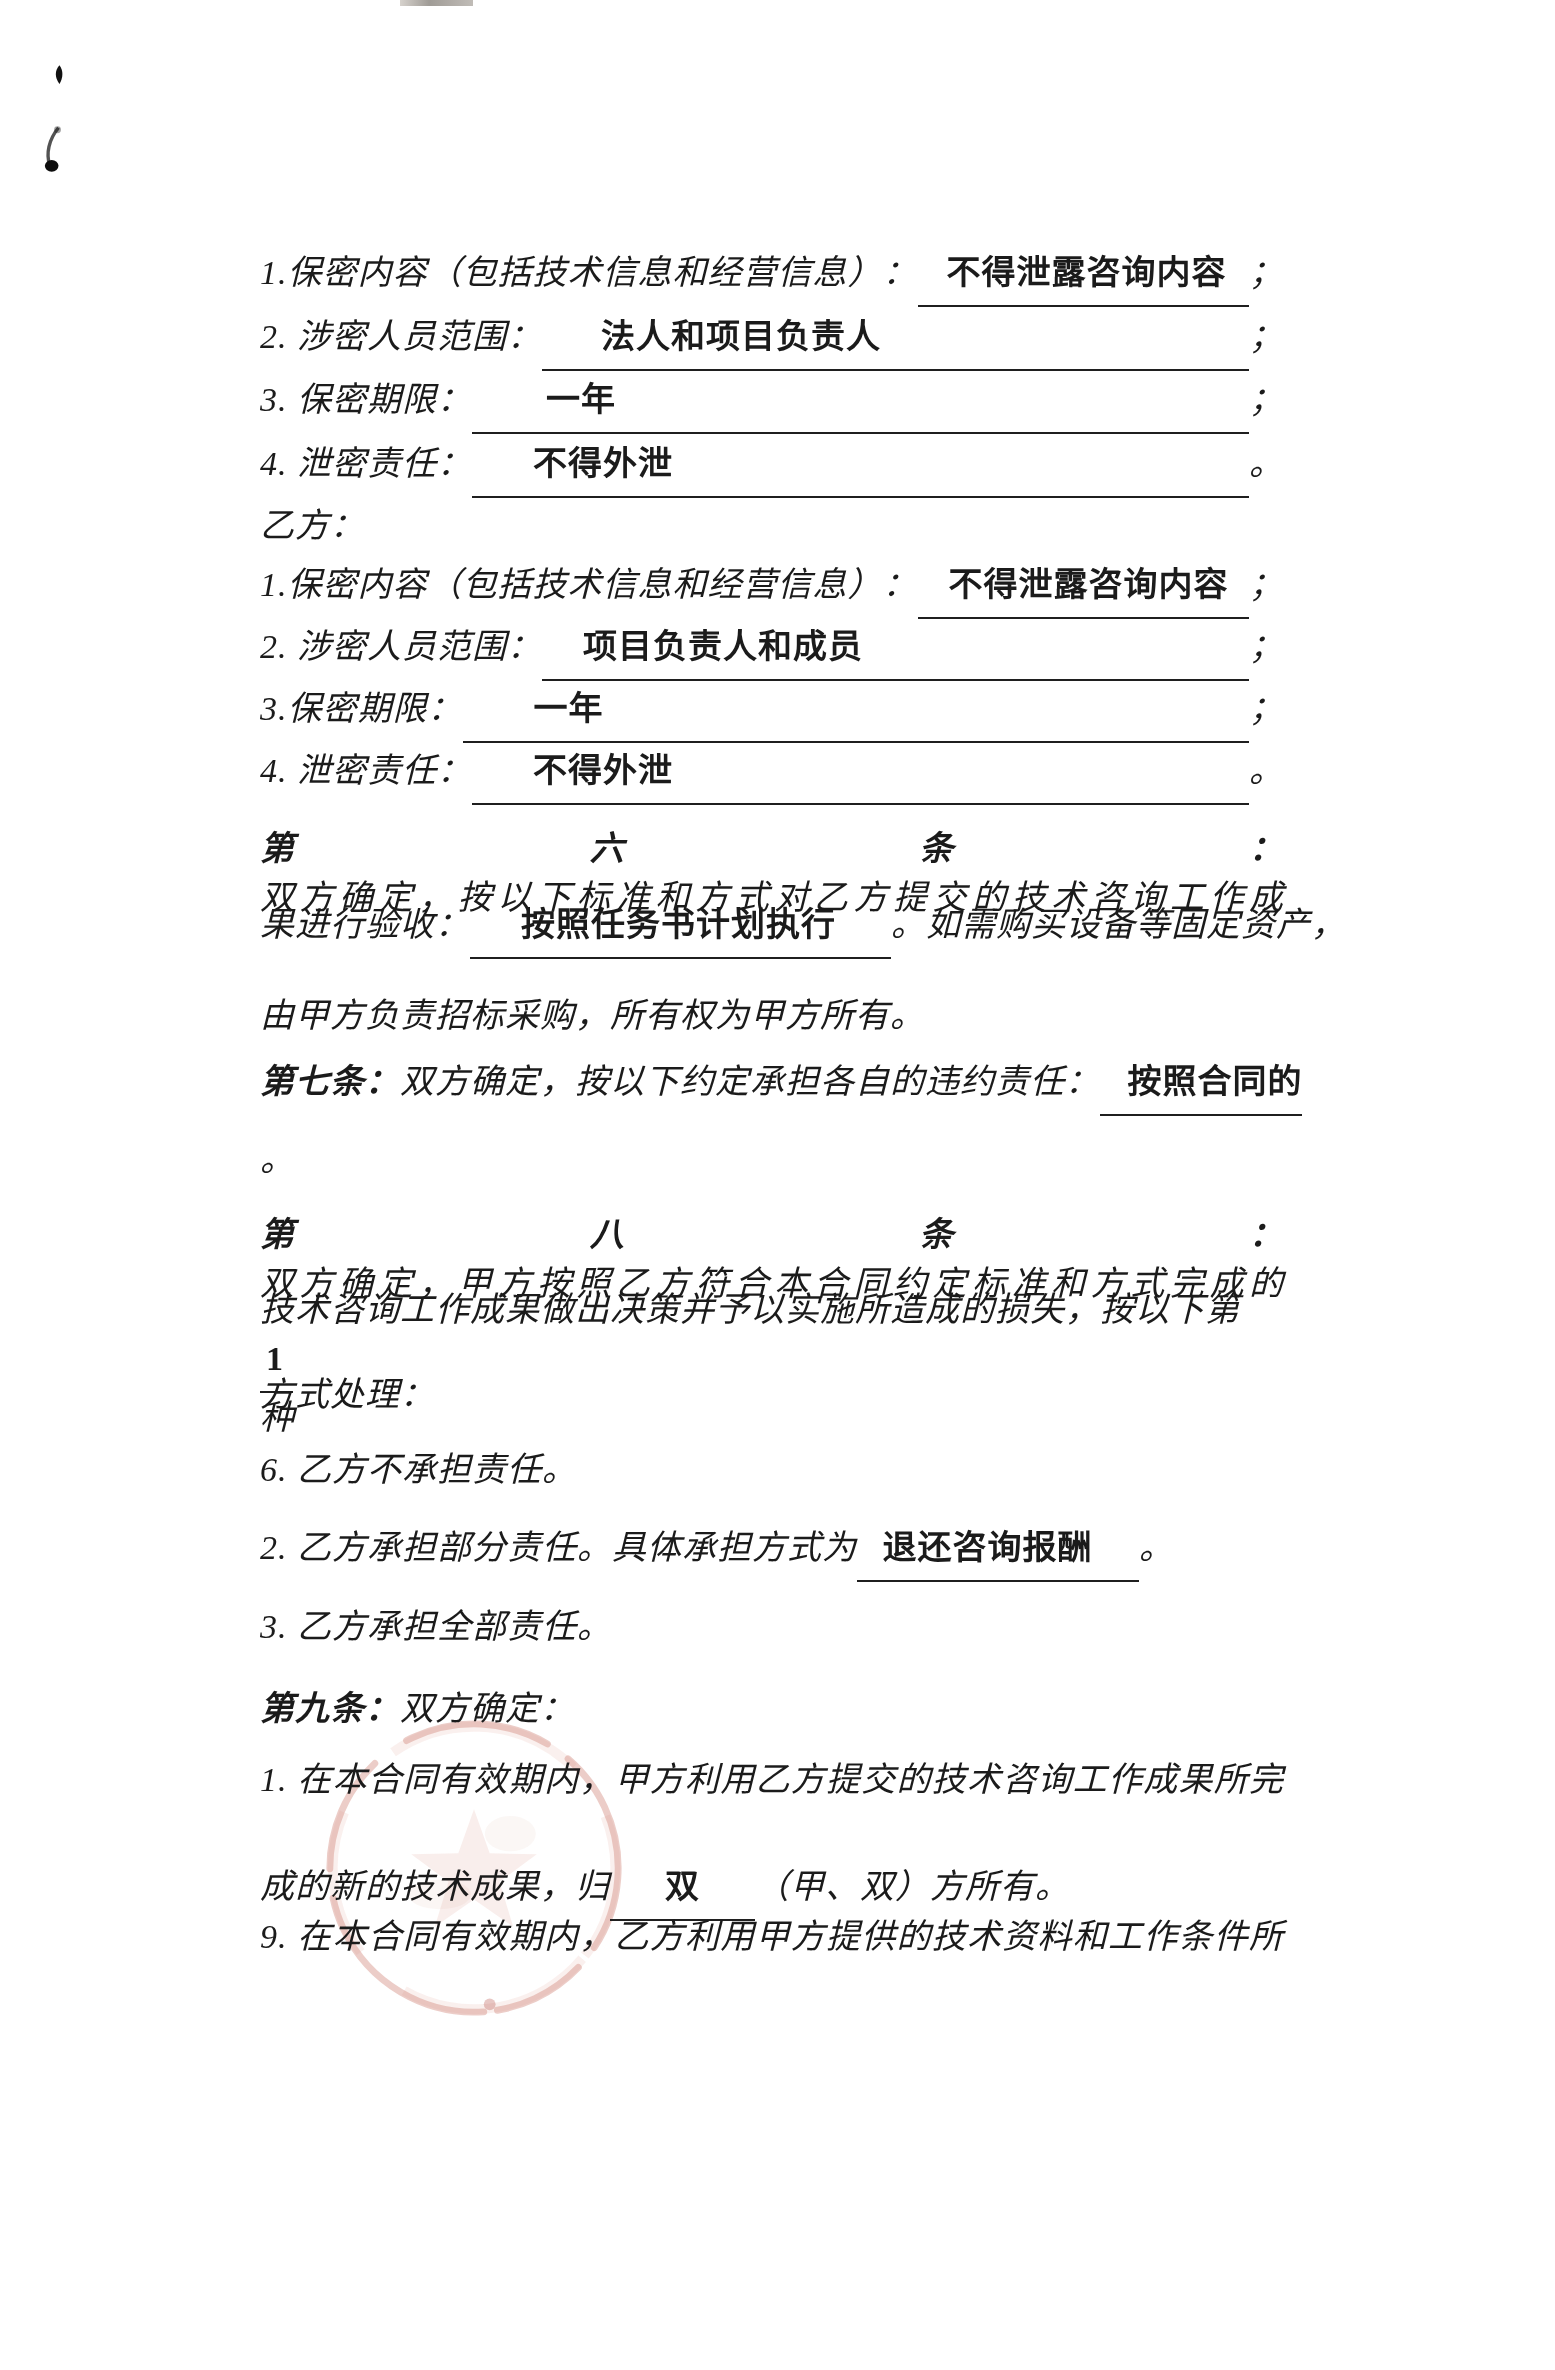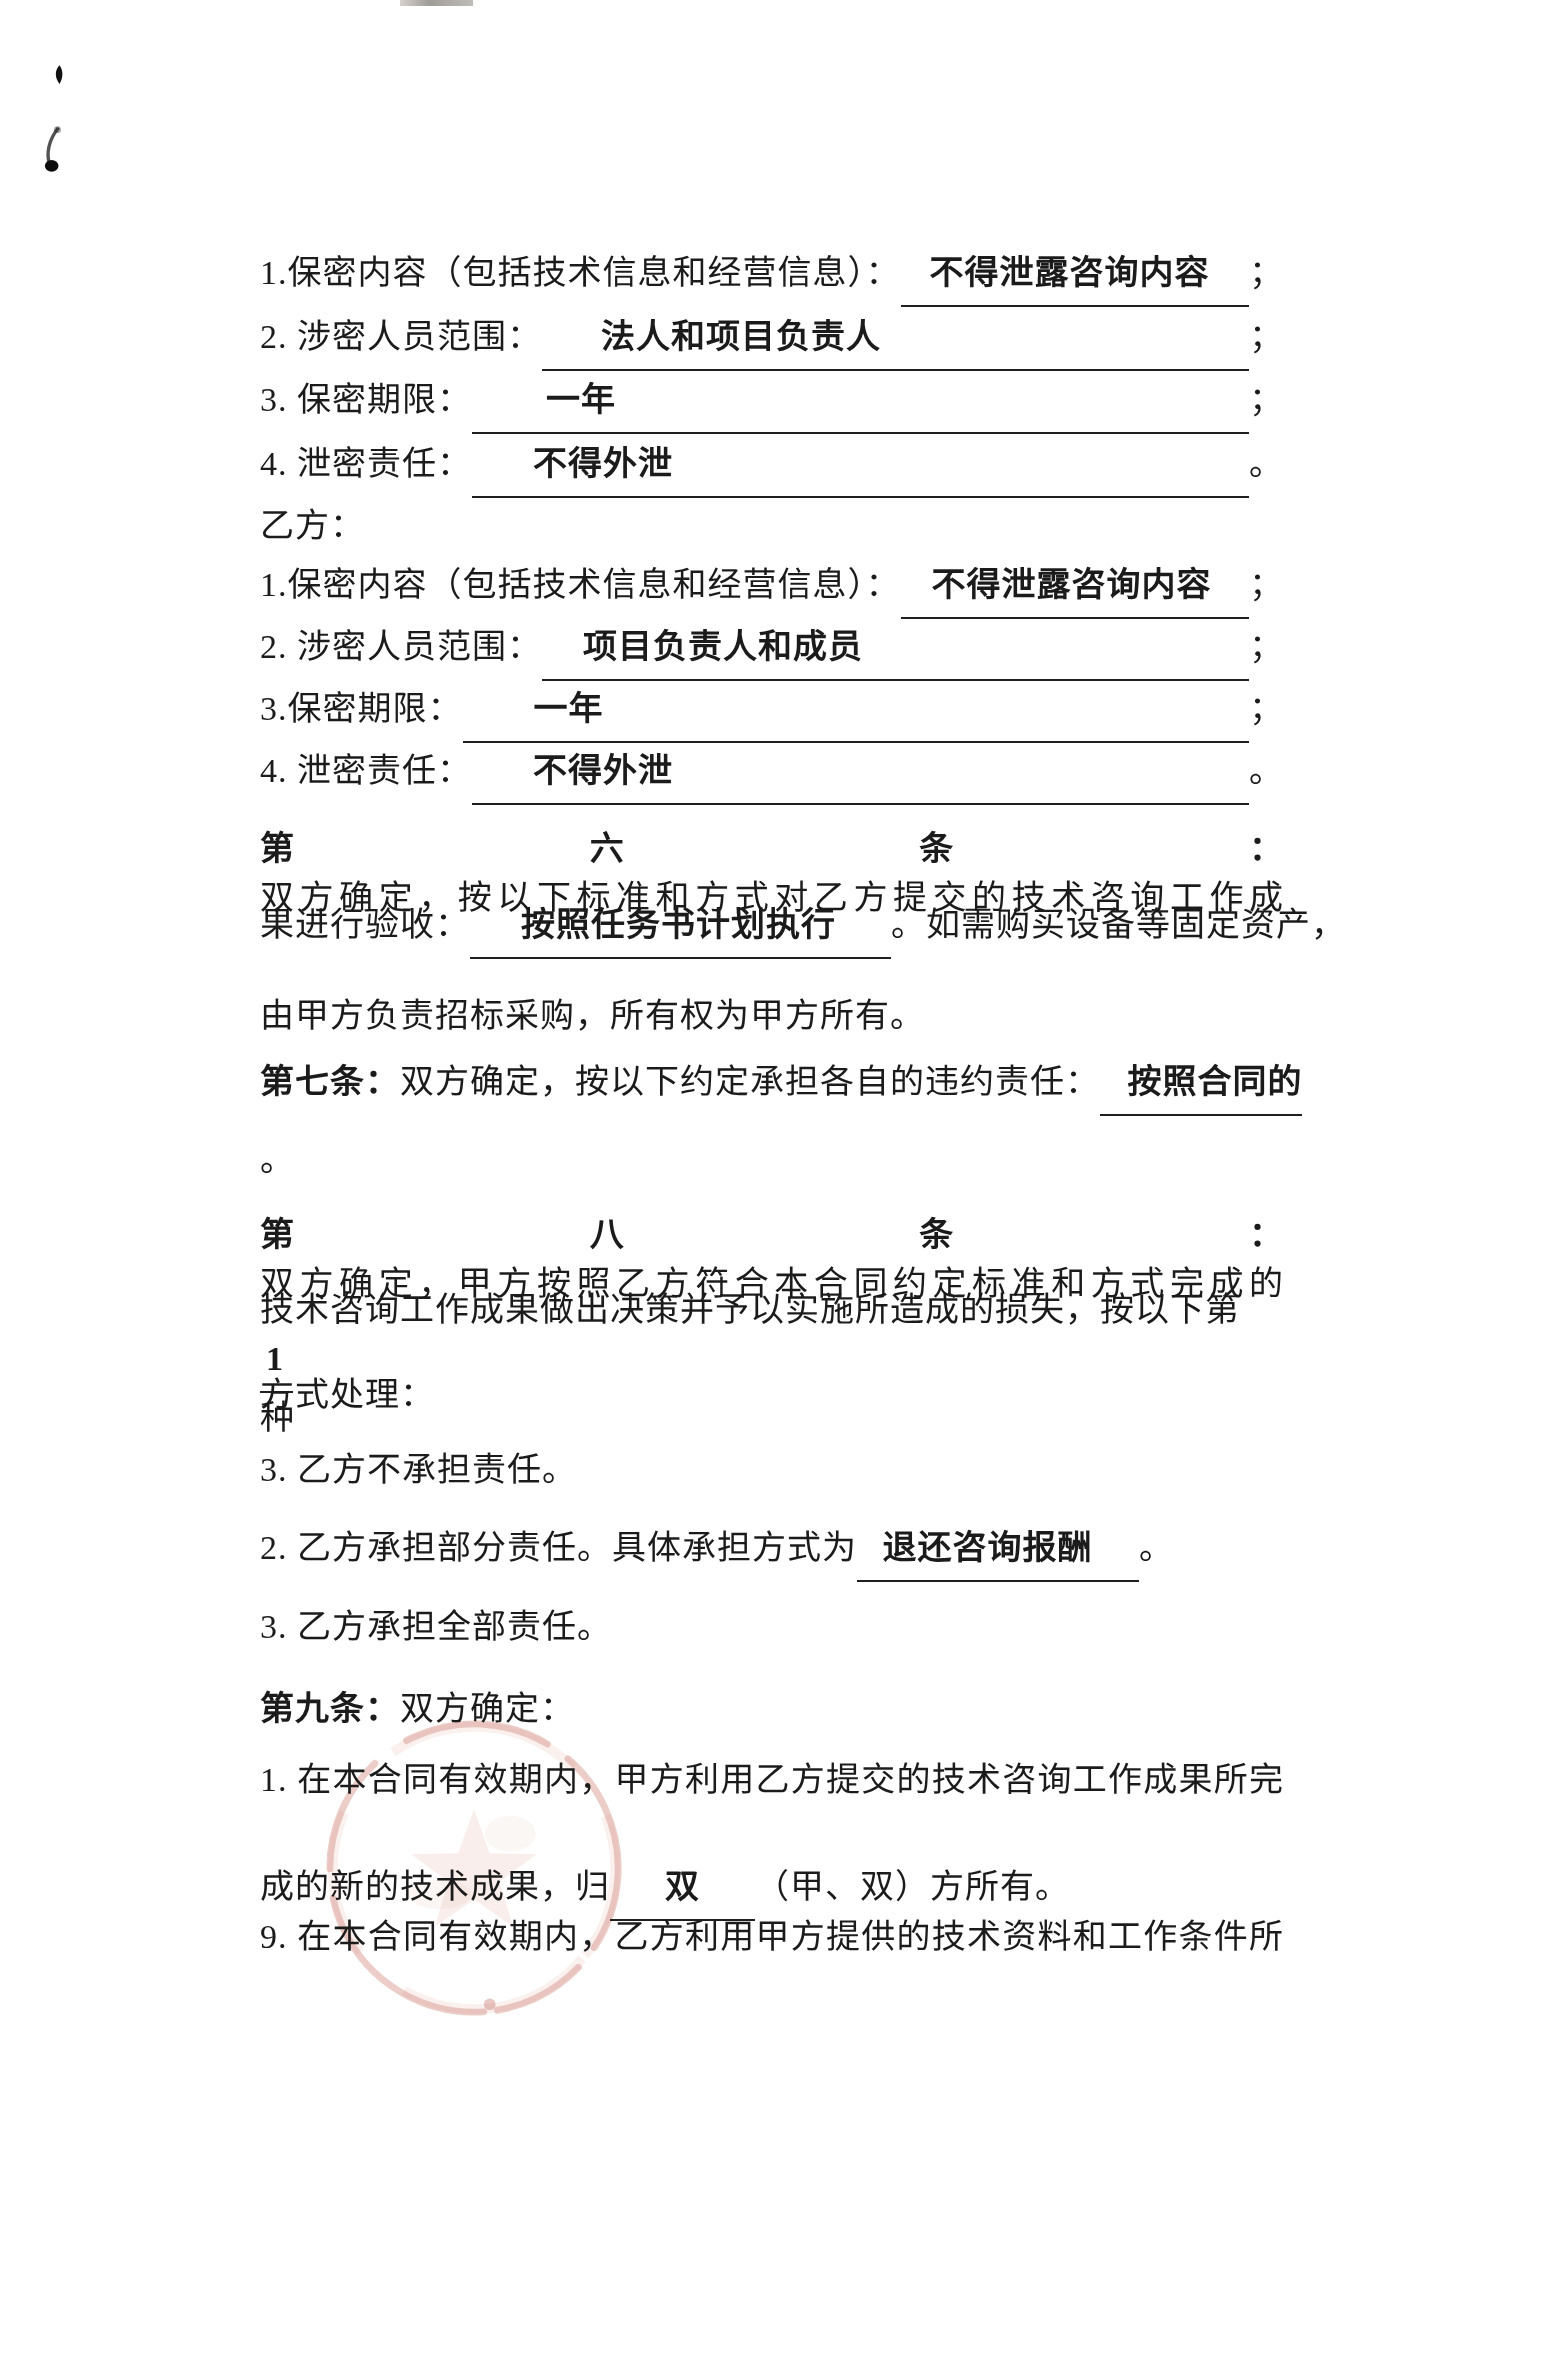--- a/index.html
+++ b/index.html
@@ -26,21 +26,21 @@
     display: flex;
     align-items: baseline;
     white-space: nowrap;
   }
   .line.justify {
     white-space: normal;
     text-align: justify;
     text-align-last: justify;
     text-justify: inter-character;
   }
-  .seg { white-space: pre; }
+  .seg { white-space: pre; font-style: italic; }
   .line.flex .seg { flex: 0 0 auto; }
   .bold { font-weight: 700; }
   .fill {
     display: inline-block;
     border-bottom: 2.9px solid #1f1f1f;
     padding-bottom: 7.8px;
     font-weight: 700;
     box-sizing: border-box;
   }
   .line.flex .fill { flex: 0 0 auto; }
@@ -135,21 +135,21 @@
       <div class="line flex" style="top: 1135px;">
         <span class="seg">。</span>
       </div>
       <div class="line justify" style="top: 1210px;"><span class="seg bold">第八条：</span><span class="seg">双方确定，甲方按照乙方符合本合同约定标准和方式完成的</span></div>
       <div class="line flex" style="top: 1285px; flex-direction: column;">
         <span class="seg">技术咨询工作成果做出决策并予以实施所造成的损失，按以下第</span>
         <span class="fill bold" style="width: 33px; flex: 0 0 33px; padding-left: 5.9px;">1</span>
         <span class="seg">种</span>
       </div>
       <div class="line" style="top: 1370px;"><span class="seg">方式处理：</span></div>
-      <div class="line" style="top: 1445px;"><span class="seg">3. 乙方不承担责任。</span></div>
+      <div class="line" style="top: 1445px;"><span class="seg">6. 乙方不承担责任。</span></div>
       <div class="line flex" style="top: 1523px;">
         <span class="seg">2. 乙方承担部分责任。具体承担方式为</span>
         <span class="fill bold" style="width: 282px; flex: 0 0 282px; padding-left: 25.5px;">退还咨询报酬</span>
         <span class="seg">。</span>
       </div>
       <div class="line" style="top: 1602px;"><span class="seg">3. 乙方承担全部责任。</span></div>
       <div class="line" style="top: 1684px;"><span class="seg bold">第九条：</span><span class="seg">双方确定：</span></div>
       <div class="line justify" style="top: 1755px;"><span class="seg">1. 在本合同有效期内，甲方利用乙方提交的技术咨询工作成果所完</span></div>
       <div class="line flex" style="top: 1834px; margin-top: 28px;">
         <span class="seg">成的新的技术成果，归</span>

